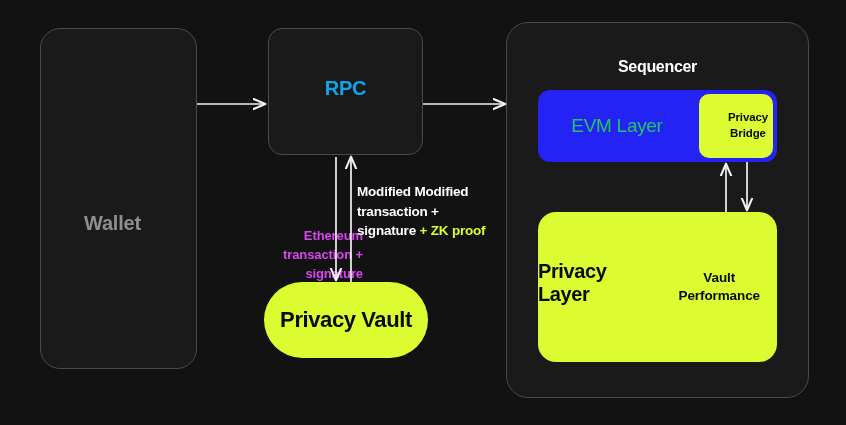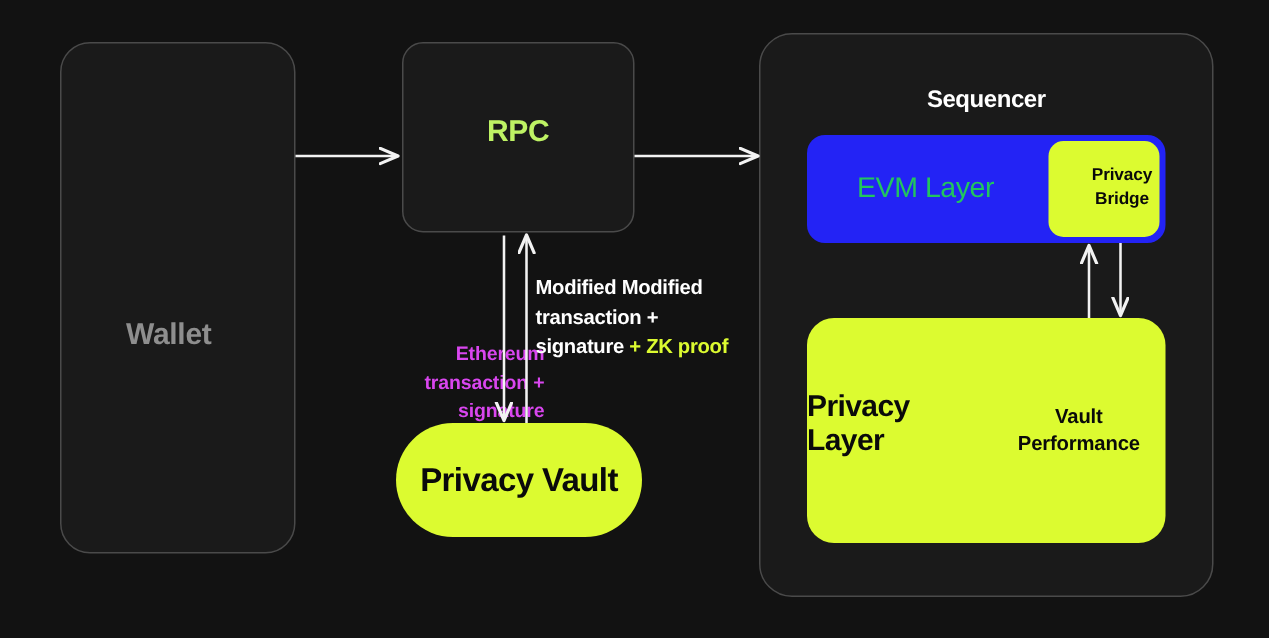--- a/index.html
+++ b/index.html
@@ -31,21 +31,21 @@
   }
 
   
   #rpc{
     left:268px; top:28px; width:155px; height:127px;
     border-radius:14px;
   }
   #rpc .label{
     position:absolute; left:0; right:0; top:48px;
     text-align:center;
-    font-size:20px; font-weight:bold; color:#bef264;
+    font-size:20px; font-weight:bold; color:#0ea5e9;
     letter-spacing:-0.2px;
   }
 
   
   #sequencer{
     left:506px; top:22px; width:303px; height:376px;
     border-radius:22px;
   }
   #seq-title{
     position:absolute; left:0; right:0; top:35px;

